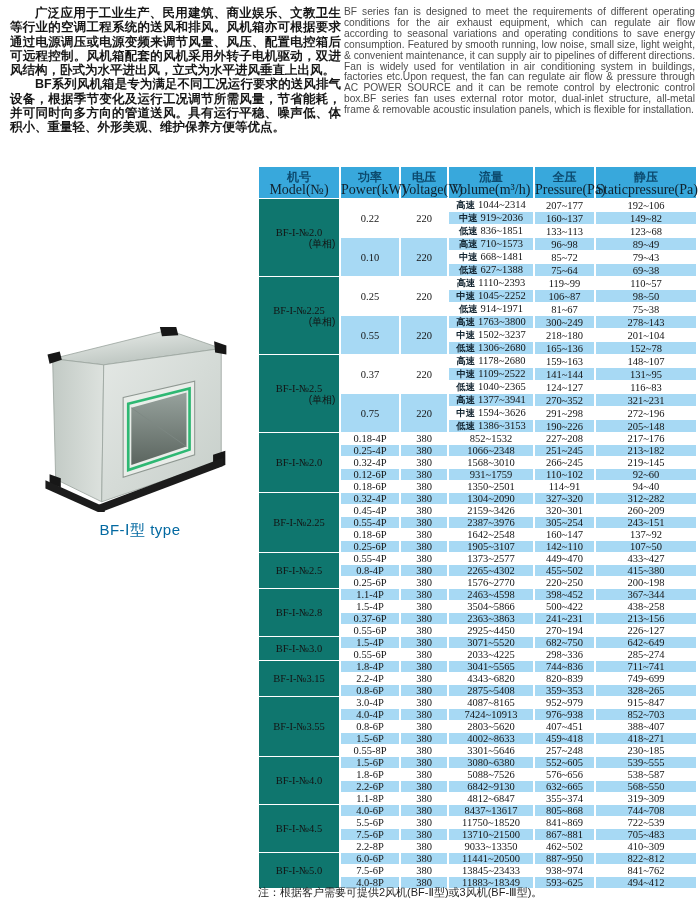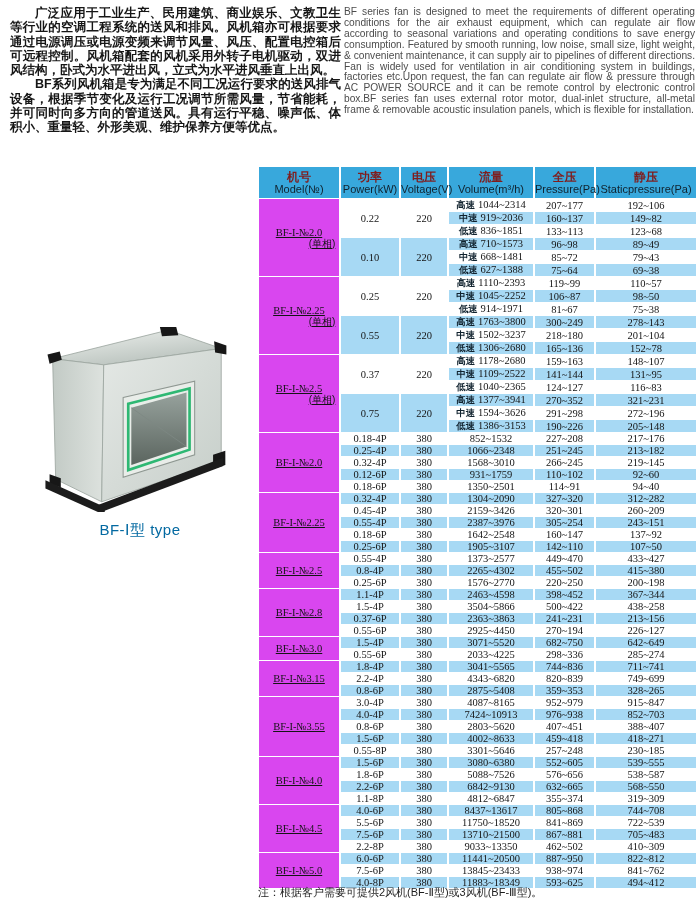--- a/index.html
+++ b/index.html
@@ -13,27 +13,27 @@
     color:#4c4c4c;text-align:justify;}
 
   .figure{position:absolute;left:45px;top:326px;width:190px;}
   .figure svg{display:block;}
   .caption{text-align:center;font-size:15px;color:#0369a1;margin-top:9px;letter-spacing:0.5px;
     font-family:"Liberation Sans",sans-serif;}
 
   table.spec{position:absolute;left:257px;top:166px;width:441px;table-layout:fixed;
     border-collapse:separate;border-spacing:2px 1px;background:#fff;}
   table.spec th{background:#38a8dc;padding:4px 0 3px 0;vertical-align:middle;}
-  .hzh{font-size:12px;font-weight:bold;color:#7f1d1d;font-family:"Liberation Sans",sans-serif;line-height:13px;}
-  .hen{font-size:11px;font-weight:normal;color:#10222e;font-family:Liberation Sans, sans-serif;line-height:11px;}
+  .hzh{font-size:12px;font-weight:bold;color:#0c4a6e;font-family:"Liberation Sans",sans-serif;line-height:13px;}
+  .hen{font-size:14px;font-weight:normal;color:#10222e;font-family:Liberation Serif, serif;line-height:11px;}
   table.spec td{height:11px;line-height:11px;font-size:10.5px;text-align:center;padding:0;
     font-family:"Liberation Serif",serif;color:#141414;white-space:nowrap;overflow:hidden;}
   td.w{background:#ffffff;}
   td.b{background:#a7d9f4;}
-  td.mdl{background:#d946ef;font-size:11.5px;color:#10222e;text-decoration:underline;}
+  td.mdl{background:#0f766e;font-size:11.5px;color:#10222e;}
   td.mdl .sub{font-size:10px;font-family:"Liberation Sans",sans-serif;padding-left:46px;}
   .spd{font-family:"Liberation Sans",sans-serif;font-size:9.3px;margin-right:3px;color:#10222e;font-weight:bold;}
 
   .note{position:absolute;left:258px;top:885px;font-size:11px;font-weight:normal;color:#1e1e1e;}
 </style>
 </head>
 <body>
 
 <div class="page">
 

